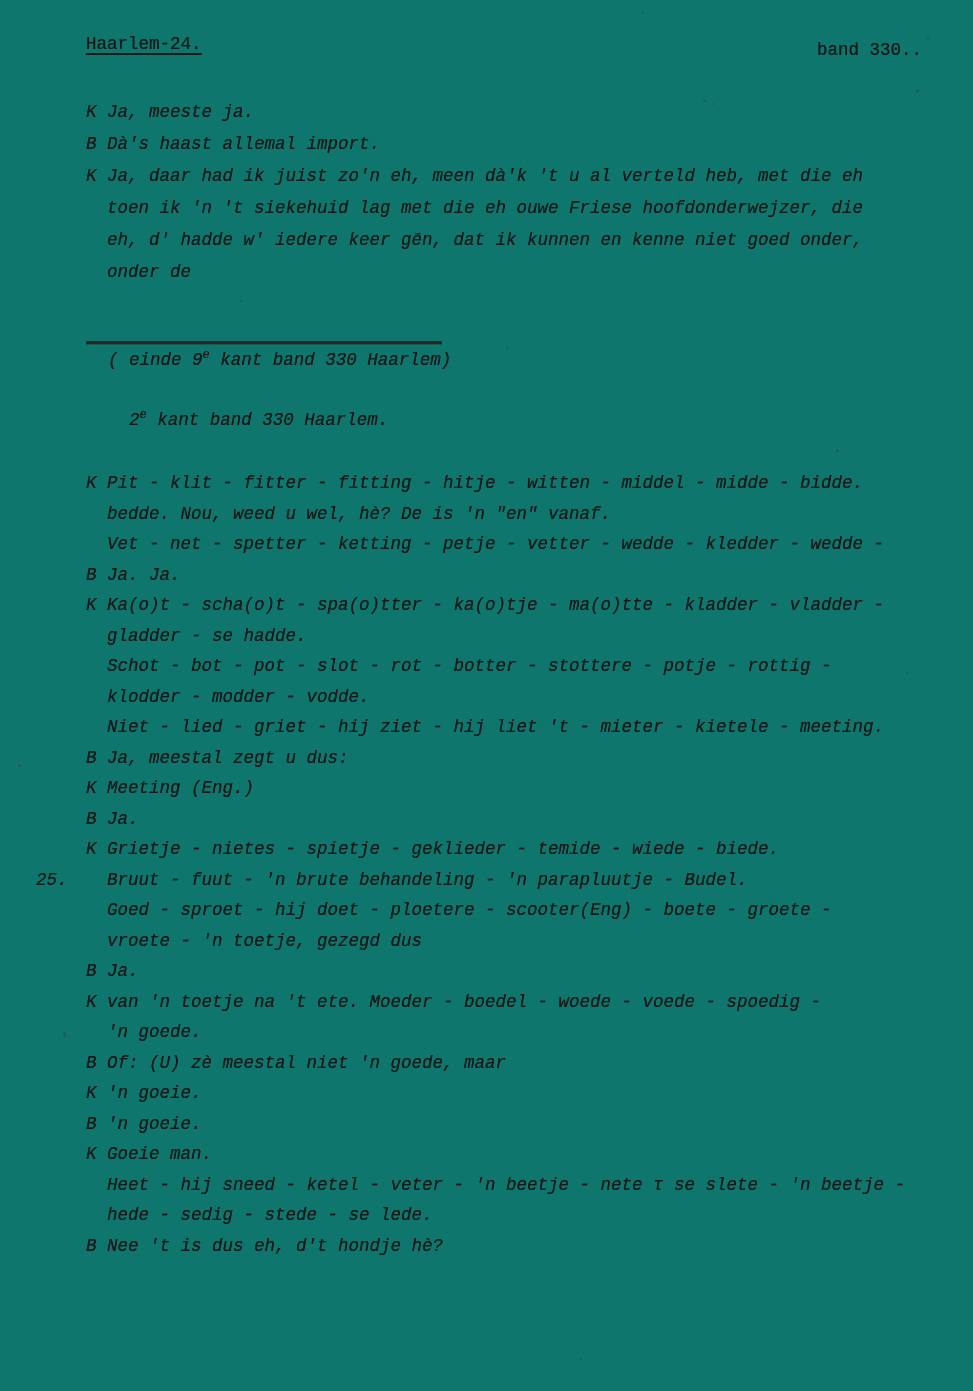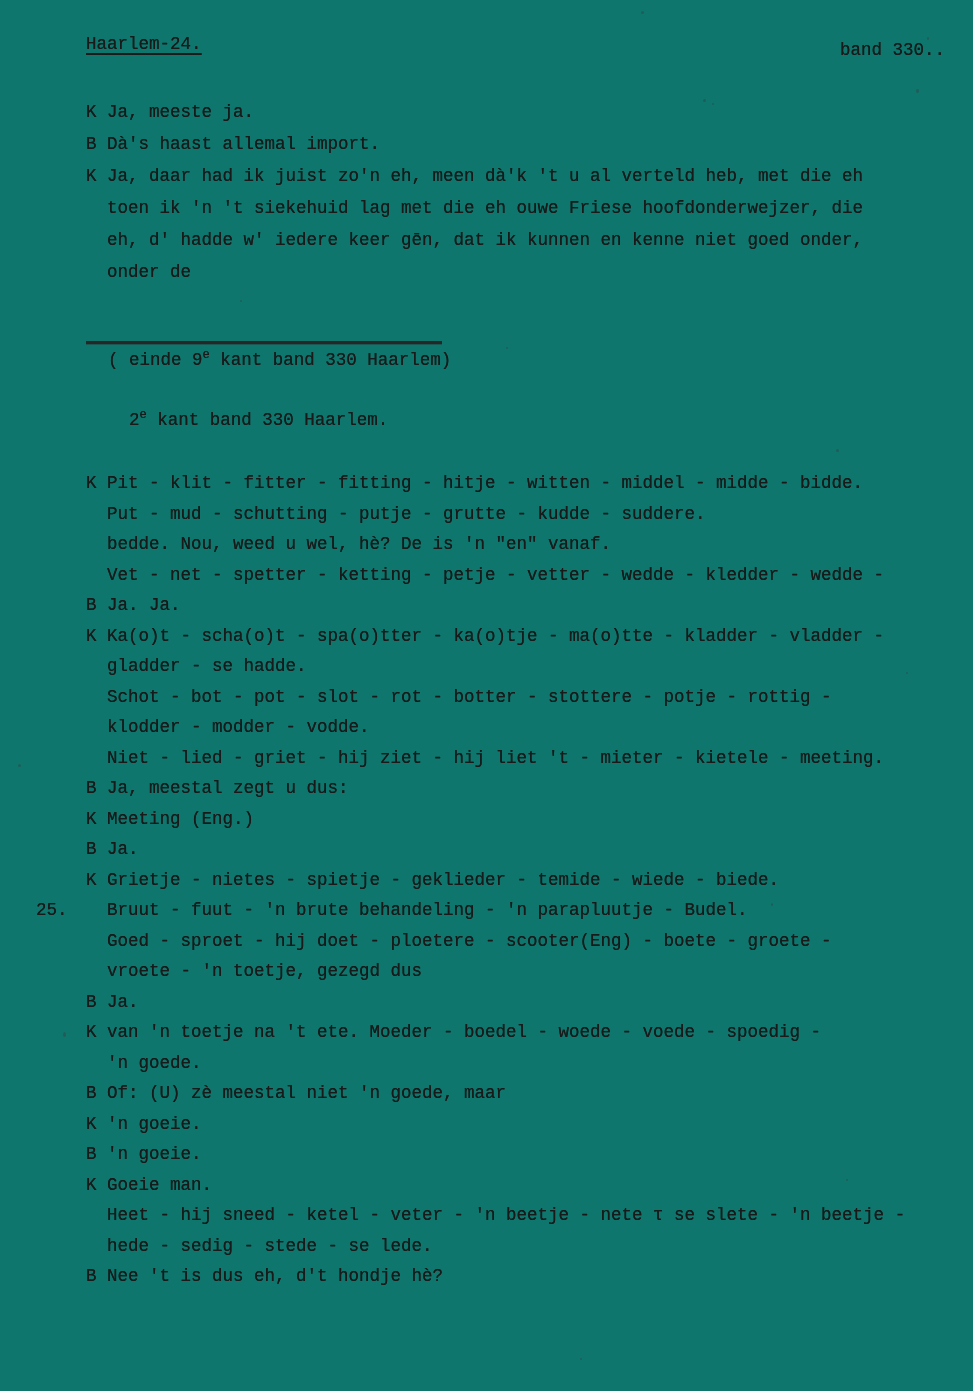--- a/index.html
+++ b/index.html
@@ -13,32 +13,32 @@
     overflow:hidden;
     text-shadow:0 0 0.5px rgba(10,10,10,.75);
   }
   .hdr-title{
     position:absolute;left:86px;top:34px;
     text-decoration:underline;
     text-decoration-thickness:2px;
     text-underline-offset:4px;
     white-space:pre;
   }
-  .hdr-band{position:absolute;left:840px;top:40px;white-space:pre;text-align:center;}
+  .hdr-band{position:absolute;left:817px;top:40px;white-space:pre;text-align:center;}
   .block{position:absolute;left:86px;}
   #block1{top:96px;line-height:32px;}
   #block2{top:468px;line-height:30.5px;}
   .rule{
     position:absolute;left:86px;top:341px;
     width:356px;height:3px;background:#262626;border:0;margin:0;
     box-shadow:0 1px 0 rgba(40,40,40,.35);
   }
   #endnote{position:absolute;left:108px;top:345px;line-height:31px;}
   #side2head{position:absolute;left:108px;top:405px;line-height:31px;}
-  .line{position:relative;white-space:pre;}
+  .line{position:relative;white-space:pre;font-style:italic;}
   .line.ind{padding-left:2ch;}
   .spk{display:inline-block;width:2ch;}
   .mnum{position:absolute;left:-50px;top:0;}
   .sup{font-size:12px;position:relative;top:-7px;}
   .speck{position:absolute;border-radius:50%;background:#3a3a3a;opacity:.4;}
 </style>
 </head>
 <body>
 
 <div class="page">
@@ -59,21 +59,20 @@
 
   <div id="endnote">
       <div class="line"><span class="txt"><span>( einde 9</span><span class="sup">e</span><span> kant band 330 Haarlem)</span></span></div>
     </div>
   <div id="side2head">
       <div class="line ind"><span class="txt"><span>2</span><span class="sup">e</span><span> kant band 330 Haarlem.</span></span></div>
     </div>
 
   <div class="block" id="block2">
       <div class="line"><span class="spk">K</span><span class="txt"><span>Pit - klit - fitter - fitting - hitje - witten - middel - midde - bidde.</span></span></div>
-      <div class="line"><span class="spk"></span><span class="txt"><span>Put - mud - schutting - putje - grutte - kudde - suddere.</span></span></div>
       <div class="line"><span class="spk"></span><span class="txt"><span>bedde. Nou, weed u wel, hè? De is 'n "en" vanaf.</span></span></div>
       <div class="line"><span class="spk"></span><span class="txt"><span>Vet - net - spetter - ketting - petje - vetter - wedde - kledder - wedde -</span></span></div>
       <div class="line"><span class="spk">B</span><span class="txt"><span>Ja. Ja.</span></span></div>
       <div class="line"><span class="spk">K</span><span class="txt"><span>Ka(o)t - scha(o)t - spa(o)tter - ka(o)tje - ma(o)tte - kladder - vladder -</span></span></div>
       <div class="line"><span class="spk"></span><span class="txt"><span>gladder - se hadde.</span></span></div>
       <div class="line"><span class="spk"></span><span class="txt"><span>Schot - bot - pot - slot - rot - botter - stottere - potje - rottig -</span></span></div>
       <div class="line"><span class="spk"></span><span class="txt"><span>klodder - modder - vodde.</span></span></div>
       <div class="line"><span class="spk"></span><span class="txt"><span>Niet - lied - griet - hij ziet - hij liet 't - mieter - kietele - meeting.</span></span></div>
       <div class="line"><span class="spk">B</span><span class="txt"><span>Ja, meestal zegt u dus:</span></span></div>
       <div class="line"><span class="spk">K</span><span class="txt"><span>Meeting (Eng.)</span></span></div>

